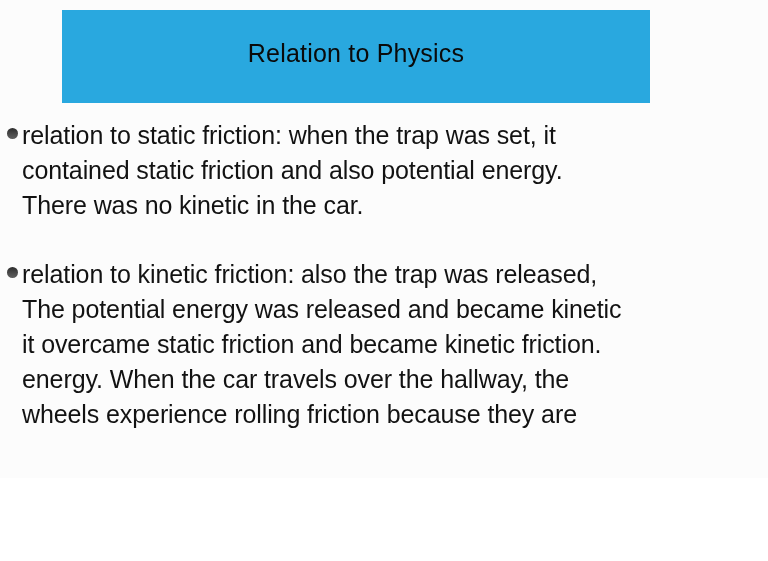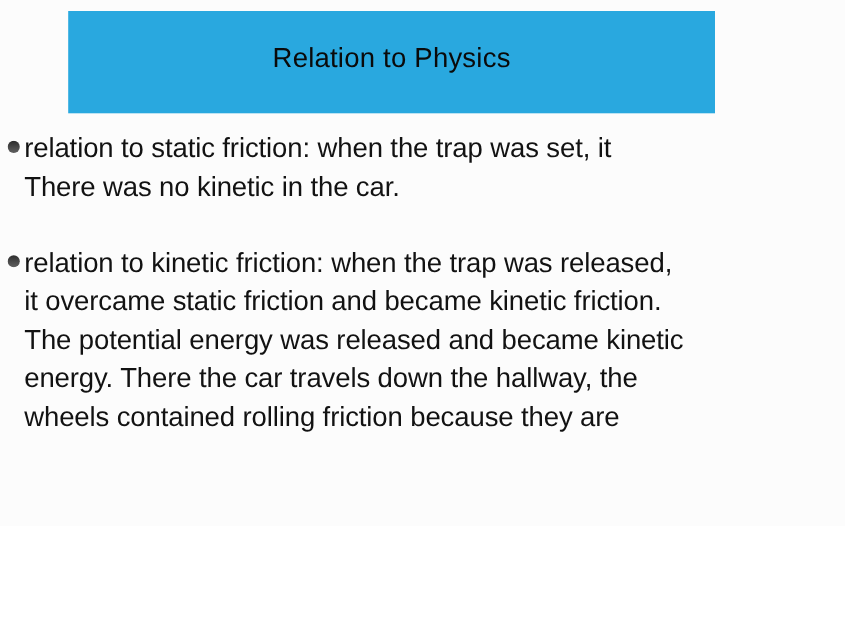--- a/index.html
+++ b/index.html
@@ -118,29 +118,30 @@
   <div id="title-banner">
     <div id="title-text">Relation to Physics</div>
   </div>
 
   <div id="body-content">
 
     <div class="bullet-para">
       <span class="bullet-marker"></span>
       <span class="bullet-body">
         <span class="line first-line">relation to static friction: when the trap was set, it</span>
+        <span class="line">contained static friction and also potential energy.</span>
         <span class="line">There was no kinetic in the car.</span>
       </span>
     </div>
 
     <div class="bullet-para">
       <span class="bullet-marker"></span>
       <span class="bullet-body">
-        <span class="line first-line">relation to kinetic friction: when the trap was released,</span>
+        <span class="line first-line">relation to kinetic friction: also the trap was released,</span>
+        <span class="line">The potential energy was released and became kinetic</span>
         <span class="line">it overcame static friction and became kinetic friction.</span>
-        <span class="line">The potential energy was released and became kinetic</span>
-        <span class="line">energy. There the car travels down the hallway, the</span>
-        <span class="line">wheels contained rolling friction because they are</span>
+        <span class="line">energy. When the car travels over the hallway, the</span>
+        <span class="line">wheels experience rolling friction because they are</span>
       </span>
     </div>
 
   </div>
 </div>
 
 </body></html>

